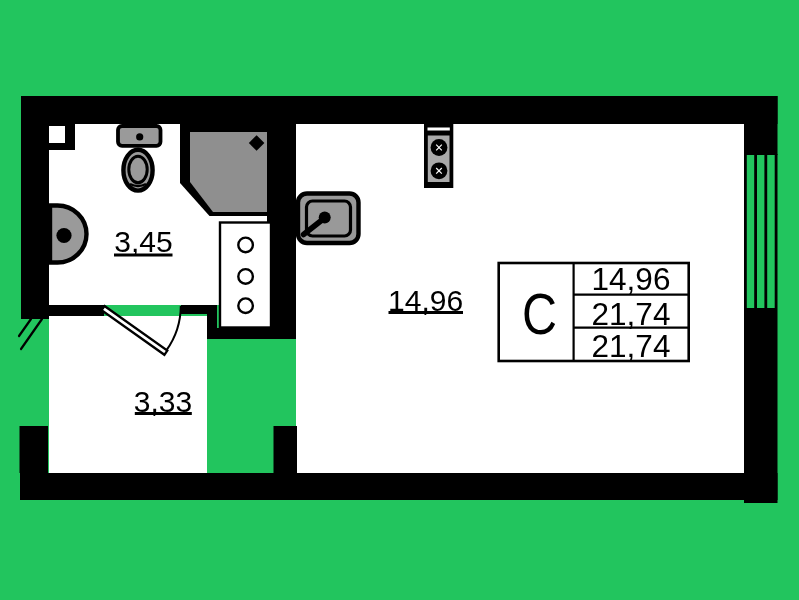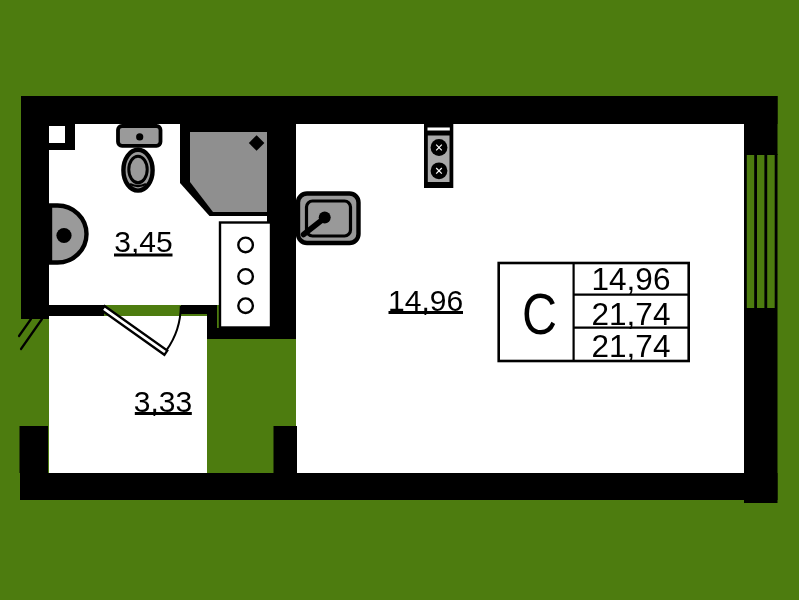--- a/index.html
+++ b/index.html
@@ -1,16 +1,16 @@
 <!DOCTYPE html>
 <html><head>
 <meta charset="utf-8">
 <style>
   html,body{margin:0;padding:0;background:#fff;}
-  #plan{position:relative;width:799px;height:600px;background:#4d7c0f;overflow:hidden;
+  #plan{position:relative;width:799px;height:600px;background:#22c55e;overflow:hidden;
         font-family:"Liberation Sans", sans-serif;}
   svg{position:absolute;left:0;top:0;}
   text{font-family:"Liberation Sans", sans-serif;fill:#000;}
 </style>
 </head>
 <body>
 <div id="plan">
 <svg width="799" height="600" viewBox="0 0 799 600">
 
   <rect x="49" y="124" width="218" height="181" fill="#ffffff"></rect>

